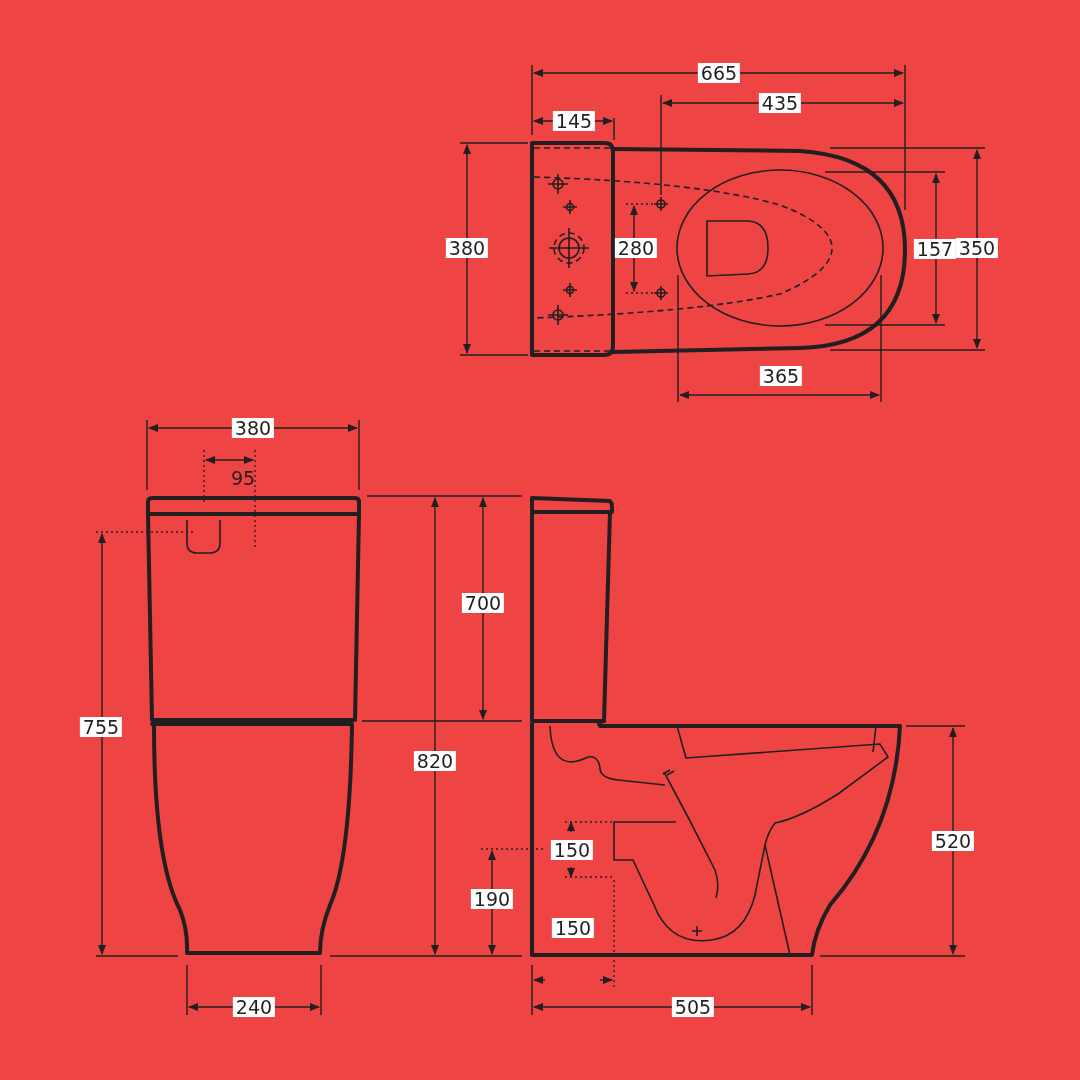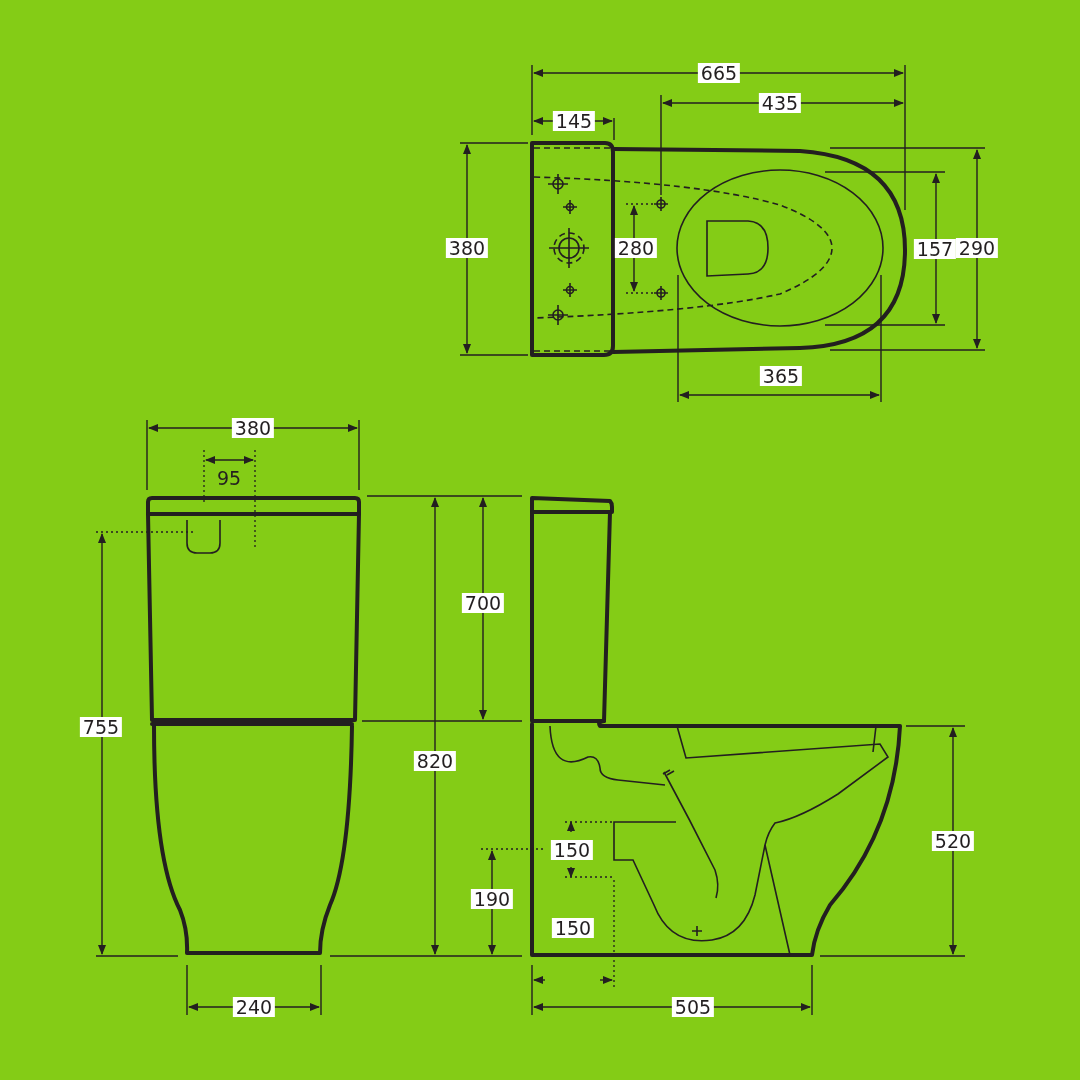--- a/index.html
+++ b/index.html
@@ -1,16 +1,16 @@
 <!DOCTYPE html>
 <html><head>
 <meta charset="utf-8">
 <style>
   html,body{margin:0;padding:0;background:#ffffff;}
-  #canvas{position:relative;width:1080px;height:1080px;background:#84cc16;overflow:hidden;}
+  #canvas{position:relative;width:1080px;height:1080px;background:#ef4444;overflow:hidden;}
   svg{position:absolute;left:0;top:0;}
   .body{fill:none;stroke:#231f20;stroke-width:4;stroke-linejoin:round;stroke-linecap:round;}
   .thin{fill:none;stroke:#231f20;stroke-width:1.6;}
   .dash{fill:none;stroke:#231f20;stroke-width:1.6;stroke-dasharray:6 4;}
   .dot{fill:none;stroke:#231f20;stroke-width:1.3;stroke-dasharray:2 3;}
   .dim{fill:none;stroke:#231f20;stroke-width:1.4;}
   .arrow{fill:#231f20;}
   .lbl{position:absolute;font-family:"DejaVu Sans","Liberation Sans",sans-serif;font-size:19px;color:#231f20;background:#fff;padding:0 3px;line-height:20px;transform:translate(-50%,-50%);white-space:nowrap;}
 </style>
 </head>
@@ -119,25 +119,25 @@
     </g>
   </g>
 </svg>
 
 <span class="lbl" style="left:719px;top:73px">665</span>
 <span class="lbl" style="left:780px;top:103px">435</span>
 <span class="lbl" style="left:574px;top:121px">145</span>
 <span class="lbl" style="left:467px;top:248px">380</span>
 <span class="lbl" style="left:636px;top:248px">280</span>
 <span class="lbl" style="left:935px;top:249px">157</span>
-<span class="lbl" style="left:977px;top:248px">290</span>
+<span class="lbl" style="left:977px;top:248px">350</span>
 <span class="lbl" style="left:781px;top:376px">365</span>
 
 <span class="lbl" style="left:253px;top:428px">380</span>
-<span class="lbl" style="left:229px;top:478px;background:transparent">95</span>
+<span class="lbl" style="left:243px;top:478px;background:transparent">95</span>
 <span class="lbl" style="left:101px;top:727px">755</span>
 <span class="lbl" style="left:254px;top:1007px">240</span>
 <span class="lbl" style="left:435px;top:761px">820</span>
 <span class="lbl" style="left:483px;top:603px">700</span>
 
 <span class="lbl" style="left:492px;top:899px">190</span>
 <span class="lbl" style="left:572px;top:850px">150</span>
 <span class="lbl" style="left:573px;top:928px">150</span>
 <span class="lbl" style="left:693px;top:1007px">505</span>
 <span class="lbl" style="left:953px;top:841px">520</span>

